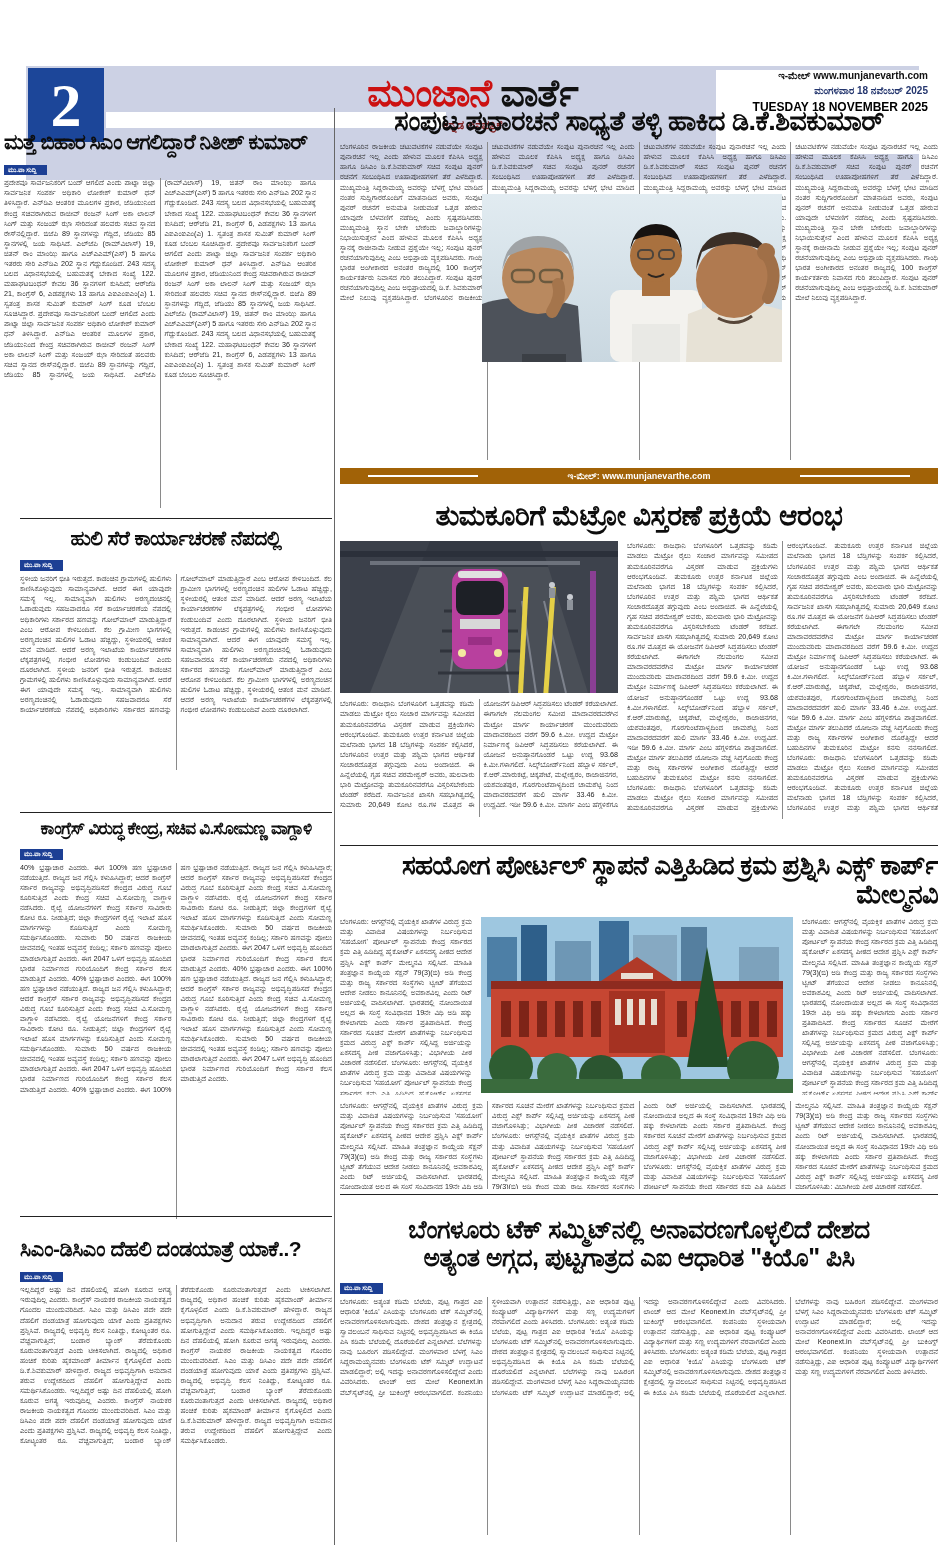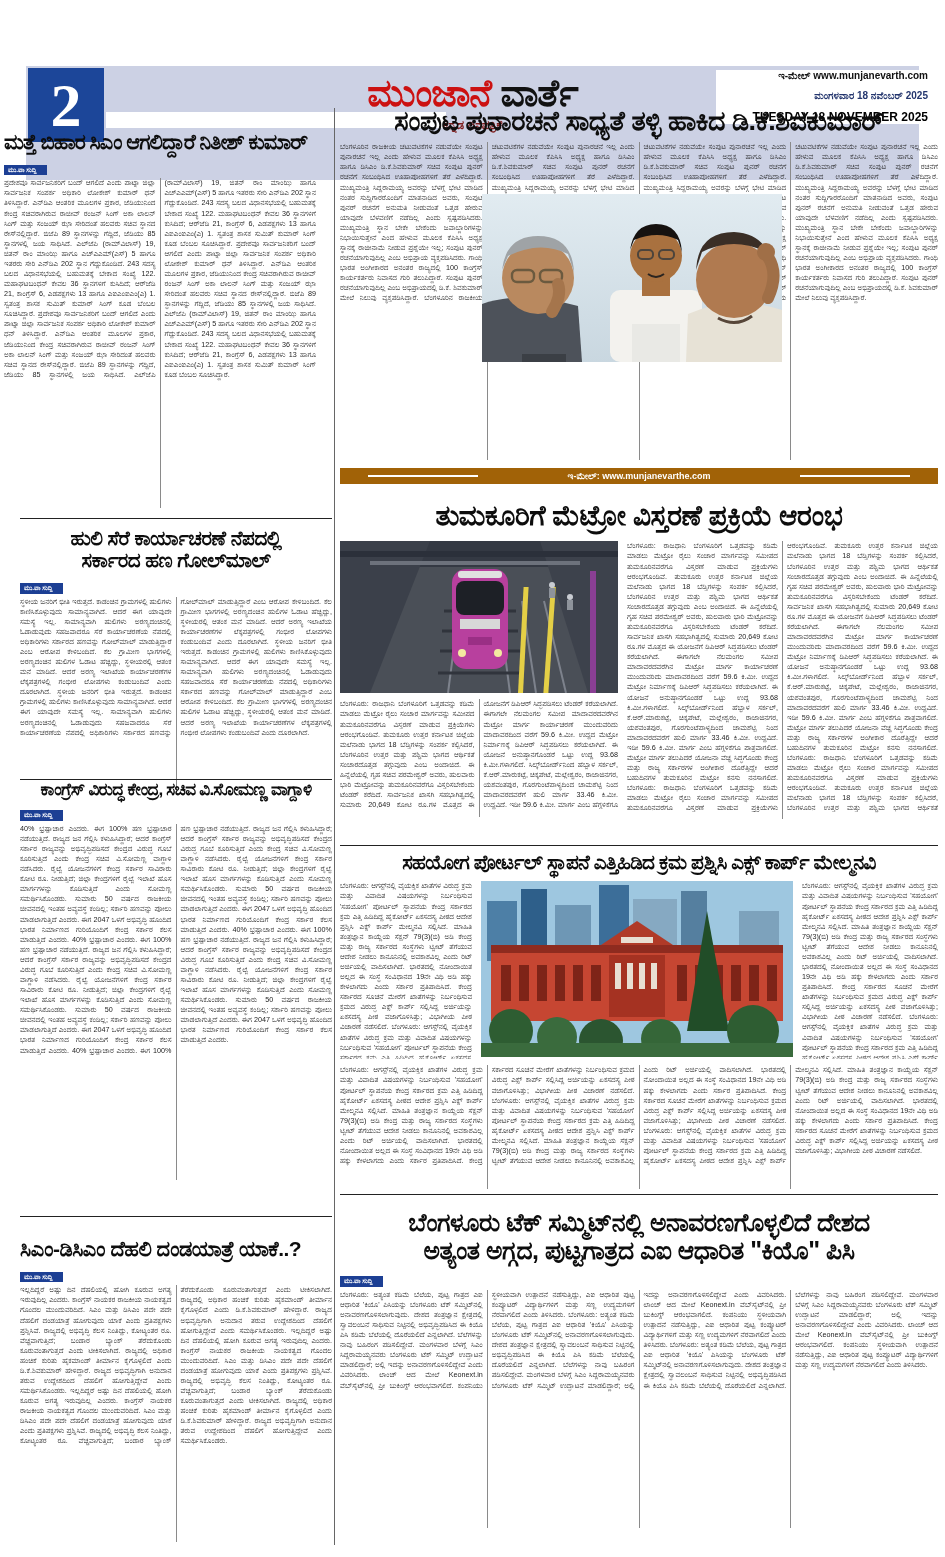--- a/index.html
+++ b/index.html
@@ -11,22 +11,22 @@
   
   .band{position:absolute;left:26px;top:66px;width:893px;height:114px;background:#ccd1e4;}
   .band-stripe{position:absolute;left:80px;top:46px;width:340px;height:16px;background:#ffffff;}
   .pageno{position:absolute;left:28px;top:68px;width:76px;height:74px;background:#1c4699;
     color:#fff;font-size:62px;font-weight:bold;display:flex;align-items:center;justify-content:center;
     font-family:"Liberation Serif", serif;}
   .masthead{position:absolute;left:0;top:72px;width:945px;text-align:center;}
   .masthead .m1{color:#cc1111;font-size:38px;font-weight:bold;letter-spacing:-1px;}
   .masthead .m2{color:#111;font-size:38px;font-weight:bold;letter-spacing:-1px;text-align:center;}
   .tagline{position:absolute;left:0;top:118px;width:945px;text-align:center;font-size:12px;color:#7f1d1d;font-weight:bold;}
-  .hinfo{position:absolute;left:716px;top:70px;width:218px;height:54px;background:#fff;
-    display:flex;flex-direction:column;justify-content:space-between;align-items:flex-end;padding-right:6px;box-sizing:border-box;}
+  .hinfo{position:absolute;left:716px;top:70px;width:218px;height:84px;background:#fff;
+    display:flex;flex-direction:column;justify-content:flex-start;align-items:flex-end;padding-right:6px;box-sizing:border-box;}
   .hinfo .w{font-size:10px;font-weight:bold;color:#111;}
   .hinfo .dk{font-size:10px;font-weight:bold;color:#24366e;margin-top:3px;}
   .hinfo .de{font-size:12px;font-weight:bold;color:#000;margin-top:3px;}
   
   .vdivider{position:absolute;left:334px;top:108px;width:1px;height:1437px;background:#666;}
   .article{position:absolute;box-sizing:border-box;overflow:hidden;}
   .rule-top{border-top:1.5px solid #222;}
   .headline{font-weight:bold;color:#0d0d0d;text-align:center;line-height:1.12;letter-spacing:-0.5px;}
   .hl-left{text-align:left;}
   .byline{display:inline-block;background:#1c3f94;color:#fff;font-size:6.5px;font-weight:bold;
@@ -174,37 +174,36 @@
         <div class="body-txt cols2" style="height:118px;margin-top:6px;">ಬೆಂಗಳೂರು: ರಾಜಧಾನಿ ಬೆಂಗಳೂರಿಗೆ ಒತ್ತಡವನ್ನು ಕಡಿಮೆ ಮಾಡಲು ಮೆಟ್ರೋ ರೈಲು ಸಂಚಾರ ಮಾರ್ಗವನ್ನು ಸಮೀಪದ ತುಮಕೂರಿನವರೆಗೂ ವಿಸ್ತರಣೆ ಮಾಡುವ ಪ್ರಕ್ರಿಯೆಗಳು ಆರಂಭಗೊಂಡಿವೆ. ತುಮಕೂರು ಉತ್ತರ ಕರ್ನಾಟಕ ಜಿಲ್ಲೆಯ ಮಲೆನಾಡು ಭಾಗದ 18 ಬೆಡ್ತಿಗಳನ್ನು ಸಂಪರ್ಕ ಕಲ್ಪಿಸಿದರೆ, ಬೆಂಗಳೂರಿನ ಉತ್ತರ ಮತ್ತು ಪಶ್ಚಿಮ ಭಾಗದ ಆರ್ಥಿಕತೆ ಸಂಚಾರದೊತ್ತಡ ತಗ್ಗುವುದು ಎಂಬ ಅಂದಾಜಿದೆ. ಈ ಹಿನ್ನೆಲೆಯಲ್ಲಿ ಗೃಹ ಸಚಿವ ಪರಮೇಶ್ವರ್ ಅವರು, ಹುಲವಾರು ಭಾರಿ ಮೆಟ್ರೋವನ್ನು ತುಮಕೂರಿನವರೆಗೂ ವಿಸ್ತರಿಸಬೇಕೆಂದು ಟೆಂಡರ್ ಕರೆದಿದೆ. ಸಾರ್ವಜನಿಕ ಖಾಸಗಿ ಸಹಭಾಗಿತ್ವದಲ್ಲಿ ಸುಮಾರು 20,649 ಕೋಟಿ ರೂ.ಗಳ ಮೊತ್ತದ ಈ ಯೋಜನೆಗೆ ಡಿಪಿಆರ್ ಸಿದ್ಧಪಡಿಸಲು ಟೆಂಡರ್ ಕರೆಯಲಾಗಿದೆ. ಈಗಾಗಲೇ ನೆಲಮಂಗಲ ಸಮೀಪ ಮಾದಾವರದವರೆಗಿನ ಮೆಟ್ರೋ ಮಾರ್ಗ ಕಾರ್ಯಾಚರಣೆ ಮುಂದುವರಿದು ಮಾದಾವರದಿಂದ ವರೆಗೆ 59.6 ಕಿ.ಮೀ. ಉದ್ದದ ಮೆಟ್ರೋ ನಿರ್ಮಾಣಕ್ಕೆ ಡಿಪಿಆರ್ ಸಿದ್ಧಪಡಿಸಲು ಕರೆಯಲಾಗಿದೆ. ಈ ಯೋಜನೆ ಅನುಷ್ಠಾನಗೊಂಡರೆ ಒಟ್ಟು ಉದ್ದ 93.68 ಕಿ.ಮೀ.ಗಳಾಗಲಿದೆ. ಸಿಲ್ಕ್‌ಬೋರ್ಡ್‌ನಿಂದ ಹೆಬ್ಬಾಳ ಸರ್ಕಲ್, ಕೆ.ಆರ್.ಮಾರುಕಟ್ಟೆ, ಚಿಕ್ಕಪೇಟೆ, ಮಲ್ಲೇಶ್ವರಂ, ರಾಜಾಜಿನಗರ, ಯಶವಂತಪುರ, ಗೊರಗುಂಟೆಪಾಳ್ಯದಿಂದ ಚಾಮಶೆಟ್ಟಿ ನಿಂದ ಮಾದಾವರದವರೆಗೆ ಹುಲಿ ಮಾರ್ಗ 33.46 ಕಿ.ಮೀ. ಉದ್ದವಿದೆ. ಇಡೀ 59.6 ಕಿ.ಮೀ. ಮಾರ್ಗ ಎಂಬ ಹೆಗ್ಗಳಿಕೆಗೂ ಪಾತ್ರವಾಗಲಿದೆ. ಮೆಟ್ರೋ ಮಾರ್ಗ ತಲುಪಿದರೆ ಯೋಜನಾ ವೆಚ್ಚ ಸಿದ್ಧಗೊಂಡು ಕೇಂದ್ರ ಮತ್ತು ರಾಜ್ಯ ಸರ್ಕಾರಗಳ ಅಂಗೀಕಾರ ದೊರೆತ್ತಿದ್ದೇ ಆದರೆ ಬಹುದಿನಗಳ ತುಮಕೂರಿನ ಮೆಟ್ರೋ ಕನಸು ನನಸಾಗಲಿದೆ.  ಬೆಂಗಳೂರು: ರಾಜಧಾನಿ ಬೆಂಗಳೂರಿಗೆ ಒತ್ತಡವನ್ನು ಕಡಿಮೆ ಮಾಡಲು ಮೆಟ್ರೋ ರೈಲು ಸಂಚಾರ ಮಾರ್ಗವನ್ನು ಸಮೀಪದ ತುಮಕೂರಿನವರೆಗೂ ವಿಸ್ತರಣೆ ಮಾಡುವ ಪ್ರಕ್ರಿಯೆಗಳು ಆರಂಭಗೊಂಡಿವೆ. ತುಮಕೂರು ಉತ್ತರ ಕರ್ನಾಟಕ ಜಿಲ್ಲೆಯ ಮಲೆನಾಡು ಭಾಗದ 18 ಬೆಡ್ತಿಗಳನ್ನು ಸಂಪರ್ಕ ಕಲ್ಪಿಸಿದರೆ, ಬೆಂಗಳೂರಿನ ಉತ್ತರ ಮತ್ತು ಪಶ್ಚಿಮ ಭಾಗದ ಆರ್ಥಿಕತೆ ಸಂಚಾರದೊತ್ತಡ ತಗ್ಗುವುದು ಎಂಬ ಅಂದಾಜಿದೆ. ಈ ಹಿನ್ನೆಲೆಯಲ್ಲಿ ಗೃಹ ಸಚಿವ ಪರಮೇಶ್ವರ್ ಅವರು, ಹುಲವಾರು ಭಾರಿ ಮೆಟ್ರೋವನ್ನು ತುಮಕೂರಿನವರೆಗೂ ವಿಸ್ತರಿಸಬೇಕೆಂದು ಟೆಂಡರ್ ಕರೆದಿದೆ. ಸಾರ್ವಜನಿಕ ಖಾಸಗಿ ಸಹಭಾಗಿತ್ವದಲ್ಲಿ ಸುಮಾರು 20,649 ಕೋಟಿ ರೂ.ಗಳ ಮೊತ್ತದ ಈ ಯೋಜನೆಗೆ ಡಿಪಿಆರ್ ಸಿದ್ಧಪಡಿಸಲು ಟೆಂಡರ್ ಕರೆಯಲಾಗಿದೆ. ಈಗಾಗಲೇ ನೆಲಮಂಗಲ ಸಮೀಪ ಮಾದಾವರದವರೆಗಿನ ಮೆಟ್ರೋ ಮಾರ್ಗ ಕಾರ್ಯಾಚರಣೆ ಮುಂದುವರಿದು ಮಾದಾವರದಿಂದ ವರೆಗೆ 59.6 ಕಿ.ಮೀ. ಉದ್ದದ ಮೆಟ್ರೋ ನಿರ್ಮಾಣಕ್ಕೆ ಡಿಪಿಆರ್ ಸಿದ್ಧಪಡಿಸಲು ಕರೆಯಲಾಗಿದೆ. ಈ ಯೋಜನೆ ಅನುಷ್ಠಾನಗೊಂಡರೆ ಒಟ್ಟು ಉದ್ದ 93.68 ಕಿ.ಮೀ.ಗಳಾಗಲಿದೆ. ಸಿಲ್ಕ್‌ಬೋರ್ಡ್‌ನಿಂದ ಹೆಬ್ಬಾಳ ಸರ್ಕಲ್, ಕೆ.ಆರ್.ಮಾರುಕಟ್ಟೆ, ಚಿಕ್ಕಪೇಟೆ, ಮಲ್ಲೇಶ್ವರಂ, ರಾಜಾಜಿನಗರ, ಯಶವಂತಪುರ, ಗೊರಗುಂಟೆಪಾಳ್ಯದಿಂದ ಚಾಮಶೆಟ್ಟಿ ನಿಂದ ಮಾದಾವರದವರೆಗೆ ಹುಲಿ ಮಾರ್ಗ 33.46 ಕಿ.ಮೀ. ಉದ್ದವಿದೆ. ಇಡೀ 59.6 ಕಿ.ಮೀ. ಮಾರ್ಗ ಎಂಬ ಹೆಗ್ಗಳಿಕೆಗೂ ಪಾತ್ರವಾಗಲಿದೆ. ಮೆಟ್ರೋ ಮಾರ್ಗ ತಲುಪಿದರೆ ಯೋಜನಾ ವೆಚ್ಚ ಸಿದ್ಧಗೊಂಡು ಕೇಂದ್ರ ಮತ್ತು ರಾಜ್ಯ ಸರ್ಕಾರಗಳ ಅಂಗೀಕಾರ ದೊರೆತ್ತಿದ್ದೇ ಆದರೆ ಬಹುದಿನಗಳ ತುಮಕೂರಿನ ಮೆಟ್ರೋ ಕನಸು ನನಸಾಗಲಿದೆ.</div>
       </div>
       <div style="width:312px;">
         <div class="body-txt cols2" style="height:278px;">ಬೆಂಗಳೂರು: ರಾಜಧಾನಿ ಬೆಂಗಳೂರಿಗೆ ಒತ್ತಡವನ್ನು ಕಡಿಮೆ ಮಾಡಲು ಮೆಟ್ರೋ ರೈಲು ಸಂಚಾರ ಮಾರ್ಗವನ್ನು ಸಮೀಪದ ತುಮಕೂರಿನವರೆಗೂ ವಿಸ್ತರಣೆ ಮಾಡುವ ಪ್ರಕ್ರಿಯೆಗಳು ಆರಂಭಗೊಂಡಿವೆ. ತುಮಕೂರು ಉತ್ತರ ಕರ್ನಾಟಕ ಜಿಲ್ಲೆಯ ಮಲೆನಾಡು ಭಾಗದ 18 ಬೆಡ್ತಿಗಳನ್ನು ಸಂಪರ್ಕ ಕಲ್ಪಿಸಿದರೆ, ಬೆಂಗಳೂರಿನ ಉತ್ತರ ಮತ್ತು ಪಶ್ಚಿಮ ಭಾಗದ ಆರ್ಥಿಕತೆ ಸಂಚಾರದೊತ್ತಡ ತಗ್ಗುವುದು ಎಂಬ ಅಂದಾಜಿದೆ. ಈ ಹಿನ್ನೆಲೆಯಲ್ಲಿ ಗೃಹ ಸಚಿವ ಪರಮೇಶ್ವರ್ ಅವರು, ಹುಲವಾರು ಭಾರಿ ಮೆಟ್ರೋವನ್ನು ತುಮಕೂರಿನವರೆಗೂ ವಿಸ್ತರಿಸಬೇಕೆಂದು ಟೆಂಡರ್ ಕರೆದಿದೆ. ಸಾರ್ವಜನಿಕ ಖಾಸಗಿ ಸಹಭಾಗಿತ್ವದಲ್ಲಿ ಸುಮಾರು 20,649 ಕೋಟಿ ರೂ.ಗಳ ಮೊತ್ತದ ಈ ಯೋಜನೆಗೆ ಡಿಪಿಆರ್ ಸಿದ್ಧಪಡಿಸಲು ಟೆಂಡರ್ ಕರೆಯಲಾಗಿದೆ. ಈಗಾಗಲೇ ನೆಲಮಂಗಲ ಸಮೀಪ ಮಾದಾವರದವರೆಗಿನ ಮೆಟ್ರೋ ಮಾರ್ಗ ಕಾರ್ಯಾಚರಣೆ ಮುಂದುವರಿದು ಮಾದಾವರದಿಂದ ವರೆಗೆ 59.6 ಕಿ.ಮೀ. ಉದ್ದದ ಮೆಟ್ರೋ ನಿರ್ಮಾಣಕ್ಕೆ ಡಿಪಿಆರ್ ಸಿದ್ಧಪಡಿಸಲು ಕರೆಯಲಾಗಿದೆ. ಈ ಯೋಜನೆ ಅನುಷ್ಠಾನಗೊಂಡರೆ ಒಟ್ಟು ಉದ್ದ 93.68 ಕಿ.ಮೀ.ಗಳಾಗಲಿದೆ. ಸಿಲ್ಕ್‌ಬೋರ್ಡ್‌ನಿಂದ ಹೆಬ್ಬಾಳ ಸರ್ಕಲ್, ಕೆ.ಆರ್.ಮಾರುಕಟ್ಟೆ, ಚಿಕ್ಕಪೇಟೆ, ಮಲ್ಲೇಶ್ವರಂ, ರಾಜಾಜಿನಗರ, ಯಶವಂತಪುರ, ಗೊರಗುಂಟೆಪಾಳ್ಯದಿಂದ ಚಾಮಶೆಟ್ಟಿ ನಿಂದ ಮಾದಾವರದವರೆಗೆ ಹುಲಿ ಮಾರ್ಗ 33.46 ಕಿ.ಮೀ. ಉದ್ದವಿದೆ. ಇಡೀ 59.6 ಕಿ.ಮೀ. ಮಾರ್ಗ ಎಂಬ ಹೆಗ್ಗಳಿಕೆಗೂ ಪಾತ್ರವಾಗಲಿದೆ. ಮೆಟ್ರೋ ಮಾರ್ಗ ತಲುಪಿದರೆ ಯೋಜನಾ ವೆಚ್ಚ ಸಿದ್ಧಗೊಂಡು ಕೇಂದ್ರ ಮತ್ತು ರಾಜ್ಯ ಸರ್ಕಾರಗಳ ಅಂಗೀಕಾರ ದೊರೆತ್ತಿದ್ದೇ ಆದರೆ ಬಹುದಿನಗಳ ತುಮಕೂರಿನ ಮೆಟ್ರೋ ಕನಸು ನನಸಾಗಲಿದೆ.  ಬೆಂಗಳೂರು: ರಾಜಧಾನಿ ಬೆಂಗಳೂರಿಗೆ ಒತ್ತಡವನ್ನು ಕಡಿಮೆ ಮಾಡಲು ಮೆಟ್ರೋ ರೈಲು ಸಂಚಾರ ಮಾರ್ಗವನ್ನು ಸಮೀಪದ ತುಮಕೂರಿನವರೆಗೂ ವಿಸ್ತರಣೆ ಮಾಡುವ ಪ್ರಕ್ರಿಯೆಗಳು ಆರಂಭಗೊಂಡಿವೆ. ತುಮಕೂರು ಉತ್ತರ ಕರ್ನಾಟಕ ಜಿಲ್ಲೆಯ ಮಲೆನಾಡು ಭಾಗದ 18 ಬೆಡ್ತಿಗಳನ್ನು ಸಂಪರ್ಕ ಕಲ್ಪಿಸಿದರೆ, ಬೆಂಗಳೂರಿನ ಉತ್ತರ ಮತ್ತು ಪಶ್ಚಿಮ ಭಾಗದ ಆರ್ಥಿಕತೆ ಸಂಚಾರದೊತ್ತಡ ತಗ್ಗುವುದು ಎಂಬ ಅಂದಾಜಿದೆ. ಈ ಹಿನ್ನೆಲೆಯಲ್ಲಿ ಗೃಹ ಸಚಿವ ಪರಮೇಶ್ವರ್ ಅವರು, ಹುಲವಾರು ಭಾರಿ ಮೆಟ್ರೋವನ್ನು ತುಮಕೂರಿನವರೆಗೂ ವಿಸ್ತರಿಸಬೇಕೆಂದು ಟೆಂಡರ್ ಕರೆದಿದೆ. ಸಾರ್ವಜನಿಕ ಖಾಸಗಿ ಸಹಭಾಗಿತ್ವದಲ್ಲಿ ಸುಮಾರು 20,649 ಕೋಟಿ ರೂ.ಗಳ ಮೊತ್ತದ ಈ ಯೋಜನೆಗೆ ಡಿಪಿಆರ್ ಸಿದ್ಧಪಡಿಸಲು ಟೆಂಡರ್ ಕರೆಯಲಾಗಿದೆ. ಈಗಾಗಲೇ ನೆಲಮಂಗಲ ಸಮೀಪ ಮಾದಾವರದವರೆಗಿನ ಮೆಟ್ರೋ ಮಾರ್ಗ ಕಾರ್ಯಾಚರಣೆ ಮುಂದುವರಿದು ಮಾದಾವರದಿಂದ ವರೆಗೆ 59.6 ಕಿ.ಮೀ. ಉದ್ದದ ಮೆಟ್ರೋ ನಿರ್ಮಾಣಕ್ಕೆ ಡಿಪಿಆರ್ ಸಿದ್ಧಪಡಿಸಲು ಕರೆಯಲಾಗಿದೆ. ಈ ಯೋಜನೆ ಅನುಷ್ಠಾನಗೊಂಡರೆ ಒಟ್ಟು ಉದ್ದ 93.68 ಕಿ.ಮೀ.ಗಳಾಗಲಿದೆ. ಸಿಲ್ಕ್‌ಬೋರ್ಡ್‌ನಿಂದ ಹೆಬ್ಬಾಳ ಸರ್ಕಲ್, ಕೆ.ಆರ್.ಮಾರುಕಟ್ಟೆ, ಚಿಕ್ಕಪೇಟೆ, ಮಲ್ಲೇಶ್ವರಂ, ರಾಜಾಜಿನಗರ, ಯಶವಂತಪುರ, ಗೊರಗುಂಟೆಪಾಳ್ಯದಿಂದ ಚಾಮಶೆಟ್ಟಿ ನಿಂದ ಮಾದಾವರದವರೆಗೆ ಹುಲಿ ಮಾರ್ಗ 33.46 ಕಿ.ಮೀ. ಉದ್ದವಿದೆ. ಇಡೀ 59.6 ಕಿ.ಮೀ. ಮಾರ್ಗ ಎಂಬ ಹೆಗ್ಗಳಿಕೆಗೂ ಪಾತ್ರವಾಗಲಿದೆ. ಮೆಟ್ರೋ ಮಾರ್ಗ ತಲುಪಿದರೆ ಯೋಜನಾ ವೆಚ್ಚ ಸಿದ್ಧಗೊಂಡು ಕೇಂದ್ರ ಮತ್ತು ರಾಜ್ಯ ಸರ್ಕಾರಗಳ ಅಂಗೀಕಾರ ದೊರೆತ್ತಿದ್ದೇ ಆದರೆ ಬಹುದಿನಗಳ ತುಮಕೂರಿನ ಮೆಟ್ರೋ ಕನಸು ನನಸಾಗಲಿದೆ.  ಬೆಂಗಳೂರು: ರಾಜಧಾನಿ ಬೆಂಗಳೂರಿಗೆ ಒತ್ತಡವನ್ನು ಕಡಿಮೆ ಮಾಡಲು ಮೆಟ್ರೋ ರೈಲು ಸಂಚಾರ ಮಾರ್ಗವನ್ನು ಸಮೀಪದ ತುಮಕೂರಿನವರೆಗೂ ವಿಸ್ತರಣೆ ಮಾಡುವ ಪ್ರಕ್ರಿಯೆಗಳು ಆರಂಭಗೊಂಡಿವೆ. ತುಮಕೂರು ಉತ್ತರ ಕರ್ನಾಟಕ ಜಿಲ್ಲೆಯ ಮಲೆನಾಡು ಭಾಗದ 18 ಬೆಡ್ತಿಗಳನ್ನು ಸಂಪರ್ಕ ಕಲ್ಪಿಸಿದರೆ, ಬೆಂಗಳೂರಿನ ಉತ್ತರ ಮತ್ತು ಪಶ್ಚಿಮ ಭಾಗದ ಆರ್ಥಿಕತೆ ಸಂಚಾರದೊತ್ತಡ ತಗ್ಗುವುದು ಎಂಬ ಅಂದಾಜಿದೆ. ಈ ಹಿನ್ನೆಲೆಯಲ್ಲಿ ಗೃಹ ಸಚಿವ ಪರಮೇಶ್ವರ್ ಅವರು, ಹುಲವಾರು ಭಾರಿ ಮೆಟ್ರೋವನ್ನು ತುಮಕೂರಿನವರೆಗೂ ವಿಸ್ತರಿಸಬೇಕೆಂದು ಟೆಂಡರ್ ಕರೆದಿದೆ. ಸಾರ್ವಜನಿಕ ಖಾಸಗಿ ಸಹಭಾಗಿತ್ವದಲ್ಲಿ ಸುಮಾರು 20,649 ಕೋಟಿ ರೂ.ಗಳ ಮೊತ್ತದ ಈ ಯೋಜನೆಗೆ ಡಿಪಿಆರ್ ಸಿದ್ಧಪಡಿಸಲು ಟೆಂಡರ್ ಕರೆಯಲಾಗಿದೆ. ಈಗಾಗಲೇ ನೆಲಮಂಗಲ ಸಮೀಪ ಮಾದಾವರದವರೆಗಿನ ಮೆಟ್ರೋ ಮಾರ್ಗ ಕಾರ್ಯಾಚರಣೆ ಮುಂದುವರಿದು ಮಾದಾವರದಿಂದ ವರೆಗೆ 59.6 ಕಿ.ಮೀ. ಉದ್ದದ ಮೆಟ್ರೋ ನಿರ್ಮಾಣಕ್ಕೆ ಡಿಪಿಆರ್ ಸಿದ್ಧಪಡಿಸಲು ಕರೆಯಲಾಗಿದೆ. ಈ ಯೋಜನೆ ಅನುಷ್ಠಾನಗೊಂಡರೆ ಒಟ್ಟು ಉದ್ದ 93.68 ಕಿ.ಮೀ.ಗಳಾಗಲಿದೆ. ಸಿಲ್ಕ್‌ಬೋರ್ಡ್‌ನಿಂದ ಹೆಬ್ಬಾಳ ಸರ್ಕಲ್, ಕೆ.ಆರ್.ಮಾರುಕಟ್ಟೆ, ಚಿಕ್ಕಪೇಟೆ, ಮಲ್ಲೇಶ್ವರಂ, ರಾಜಾಜಿನಗರ, ಯಶವಂತಪುರ, ಗೊರಗುಂಟೆಪಾಳ್ಯದಿಂದ ಚಾಮಶೆಟ್ಟಿ ನಿಂದ ಮಾದಾವರದವರೆಗೆ ಹುಲಿ ಮಾರ್ಗ 33.46 ಕಿ.ಮೀ. ಉದ್ದವಿದೆ. ಇಡೀ 59.6 ಕಿ.ಮೀ. ಮಾರ್ಗ ಎಂಬ ಹೆಗ್ಗಳಿಕೆಗೂ ಪಾತ್ರವಾಗಲಿದೆ. ಮೆಟ್ರೋ ಮಾರ್ಗ ತಲುಪಿದರೆ ಯೋಜನಾ ವೆಚ್ಚ ಸಿದ್ಧಗೊಂಡು ಕೇಂದ್ರ ಮತ್ತು ರಾಜ್ಯ ಸರ್ಕಾರಗಳ ಅಂಗೀಕಾರ ದೊರೆತ್ತಿದ್ದೇ ಆದರೆ ಬಹುದಿನಗಳ ತುಮಕೂರಿನ ಮೆಟ್ರೋ ಕನಸು ನನಸಾಗಲಿದೆ.</div>
       </div>
     </div>
   </div>
 
   <div class="article rule-top" style="left:20px;top:518px;width:312px;height:274px;padding-top:8px;">
     <div class="headline" style="font-size:20px;">ಹುಲಿ ಸೆರೆ ಕಾರ್ಯಾಚರಣೆ ನೆಪದಲ್ಲಿ</div>
-    <div class="headline" style="font-size:20px;">ಸರ್ಕಾರದ ಹಣ ಗೋಲ್‌ಮಾಲ್</div>
     <div style="margin-top:4px;">
       <span class="byline">ಮು.ವಾ ಸುದ್ದಿ</span>
     </div>
     <div class="body-txt cols2" style="height:196px;">ಸ್ಥಳೀಯ ಜನರಿಗೆ ಭೀತಿ ಇರುತ್ತದೆ. ಕಾಡಂಚಿನ ಗ್ರಾಮಗಳಲ್ಲಿ ಹುಲಿಗಳು ಕಾಣಿಸಿಕೊಳ್ಳುವುದು ಸಾಮಾನ್ಯವಾಗಿದೆ. ಆದರೆ ಈಗ ಯಾವುದೇ ಸಮಸ್ಯೆ ಇಲ್ಲ. ಸಾಮಾನ್ಯವಾಗಿ ಹುಲಿಗಳು ಅರಣ್ಯದಂಚಿನಲ್ಲಿ ಓಡಾಡುವುದು ಸಹಜವಾದರೂ ಸೆರೆ ಕಾರ್ಯಾಚರಣೆಯ ನೆಪದಲ್ಲಿ ಅಧಿಕಾರಿಗಳು ಸರ್ಕಾರದ ಹಣವನ್ನು ಗೋಲ್‌ಮಾಲ್ ಮಾಡುತ್ತಿದ್ದಾರೆ ಎಂಬ ಆರೋಪ ಕೇಳಿಬಂದಿದೆ. ಕೆಲ ಗ್ರಾಮೀಣ ಭಾಗಗಳಲ್ಲಿ ಅರಣ್ಯದಂಚಿನ ಹುಲಿಗಳ ಓಡಾಟ ಹೆಚ್ಚಿದ್ದು, ಸ್ಥಳೀಯರಲ್ಲಿ ಆತಂಕ ಮನೆ ಮಾಡಿದೆ. ಆದರೆ ಅರಣ್ಯ ಇಲಾಖೆಯ ಕಾರ್ಯಾಚರಣೆಗಳ ಲೆಕ್ಕಪತ್ರಗಳಲ್ಲಿ ಗಂಭೀರ ಲೋಪಗಳು ಕಂಡುಬಂದಿವೆ ಎಂದು ದೂರಲಾಗಿದೆ.  ಸ್ಥಳೀಯ ಜನರಿಗೆ ಭೀತಿ ಇರುತ್ತದೆ. ಕಾಡಂಚಿನ ಗ್ರಾಮಗಳಲ್ಲಿ ಹುಲಿಗಳು ಕಾಣಿಸಿಕೊಳ್ಳುವುದು ಸಾಮಾನ್ಯವಾಗಿದೆ. ಆದರೆ ಈಗ ಯಾವುದೇ ಸಮಸ್ಯೆ ಇಲ್ಲ. ಸಾಮಾನ್ಯವಾಗಿ ಹುಲಿಗಳು ಅರಣ್ಯದಂಚಿನಲ್ಲಿ ಓಡಾಡುವುದು ಸಹಜವಾದರೂ ಸೆರೆ ಕಾರ್ಯಾಚರಣೆಯ ನೆಪದಲ್ಲಿ ಅಧಿಕಾರಿಗಳು ಸರ್ಕಾರದ ಹಣವನ್ನು ಗೋಲ್‌ಮಾಲ್ ಮಾಡುತ್ತಿದ್ದಾರೆ ಎಂಬ ಆರೋಪ ಕೇಳಿಬಂದಿದೆ. ಕೆಲ ಗ್ರಾಮೀಣ ಭಾಗಗಳಲ್ಲಿ ಅರಣ್ಯದಂಚಿನ ಹುಲಿಗಳ ಓಡಾಟ ಹೆಚ್ಚಿದ್ದು, ಸ್ಥಳೀಯರಲ್ಲಿ ಆತಂಕ ಮನೆ ಮಾಡಿದೆ. ಆದರೆ ಅರಣ್ಯ ಇಲಾಖೆಯ ಕಾರ್ಯಾಚರಣೆಗಳ ಲೆಕ್ಕಪತ್ರಗಳಲ್ಲಿ ಗಂಭೀರ ಲೋಪಗಳು ಕಂಡುಬಂದಿವೆ ಎಂದು ದೂರಲಾಗಿದೆ.  ಸ್ಥಳೀಯ ಜನರಿಗೆ ಭೀತಿ ಇರುತ್ತದೆ. ಕಾಡಂಚಿನ ಗ್ರಾಮಗಳಲ್ಲಿ ಹುಲಿಗಳು ಕಾಣಿಸಿಕೊಳ್ಳುವುದು ಸಾಮಾನ್ಯವಾಗಿದೆ. ಆದರೆ ಈಗ ಯಾವುದೇ ಸಮಸ್ಯೆ ಇಲ್ಲ. ಸಾಮಾನ್ಯವಾಗಿ ಹುಲಿಗಳು ಅರಣ್ಯದಂಚಿನಲ್ಲಿ ಓಡಾಡುವುದು ಸಹಜವಾದರೂ ಸೆರೆ ಕಾರ್ಯಾಚರಣೆಯ ನೆಪದಲ್ಲಿ ಅಧಿಕಾರಿಗಳು ಸರ್ಕಾರದ ಹಣವನ್ನು ಗೋಲ್‌ಮಾಲ್ ಮಾಡುತ್ತಿದ್ದಾರೆ ಎಂಬ ಆರೋಪ ಕೇಳಿಬಂದಿದೆ. ಕೆಲ ಗ್ರಾಮೀಣ ಭಾಗಗಳಲ್ಲಿ ಅರಣ್ಯದಂಚಿನ ಹುಲಿಗಳ ಓಡಾಟ ಹೆಚ್ಚಿದ್ದು, ಸ್ಥಳೀಯರಲ್ಲಿ ಆತಂಕ ಮನೆ ಮಾಡಿದೆ. ಆದರೆ ಅರಣ್ಯ ಇಲಾಖೆಯ ಕಾರ್ಯಾಚರಣೆಗಳ ಲೆಕ್ಕಪತ್ರಗಳಲ್ಲಿ ಗಂಭೀರ ಲೋಪಗಳು ಕಂಡುಬಂದಿವೆ ಎಂದು ದೂರಲಾಗಿದೆ.</div>
   </div>
 
-  <div class="article rule-top" style="left:20px;top:779px;width:312px;height:414px;">
+  <div class="article rule-top" style="left:20px;top:812px;width:312px;height:414px;padding-top:6px;">
     <div class="headline" style="font-size:17px;letter-spacing:-0.8px;">ಕಾಂಗ್ರೆಸ್ ವಿರುದ್ಧ ಕೇಂದ್ರ, ಸಚಿವ ವಿ.ಸೋಮಣ್ಣ ವಾಗ್ದಾಳಿ</div>
     <div style="margin-top:4px;">
       <span class="byline">ಮು.ವಾ ಸುದ್ದಿ</span>
     </div>
     <div class="body-txt cols2" style="height:356px;">40% ಭ್ರಷ್ಟಾಚಾರ ಎಂದರು. ಈಗ 100% ಹಣ ಭ್ರಷ್ಟಾಚಾರ ನಡೆಯುತ್ತಿದೆ. ರಾಜ್ಯದ ಜನ ಗೆಲ್ಲಿಸಿ ಕಳುಹಿಸಿದ್ದಾರೆ; ಆದರೆ ಕಾಂಗ್ರೆಸ್ ಸರ್ಕಾರ ರಾಜ್ಯವನ್ನು ಅಭಿವೃದ್ಧಿಪಡಿಸದೆ ಕೇಂದ್ರದ ವಿರುದ್ಧ ಗೂಬೆ ಕೂರಿಸುತ್ತಿದೆ ಎಂದು ಕೇಂದ್ರ ಸಚಿವ ವಿ.ಸೋಮಣ್ಣ ವಾಗ್ದಾಳಿ ನಡೆಸಿದರು. ರೈಲ್ವೆ ಯೋಜನೆಗಳಿಗೆ ಕೇಂದ್ರ ಸರ್ಕಾರ ಸಾವಿರಾರು ಕೋಟಿ ರೂ. ನೀಡುತ್ತಿದೆ; ಜಿಲ್ಲಾ ಕೇಂದ್ರಗಳಿಗೆ ರೈಲ್ವೆ ಇಲಾಖೆ ಹೊಸ ಮಾರ್ಗಗಳನ್ನು ಕೊಡಿಸುತ್ತಿದೆ ಎಂದು ಸೋಮಣ್ಣ ಸಮರ್ಥಿಸಿಕೊಂಡರು. ಸುಮಾರು 50 ವರ್ಷದ ರಾಜಕೀಯ ಜೀವನದಲ್ಲಿ ಇಂತಹ ಅವ್ಯವಸ್ಥೆ ಕಂಡಿಲ್ಲ; ಸರ್ಕಾರಿ ಹಣವನ್ನು ಪೋಲು ಮಾಡಲಾಗುತ್ತಿದೆ ಎಂದರು. ಈಗ 2047 ಒಳಗೆ ಅಭಿವೃದ್ಧಿ ಹೊಂದಿದ ಭಾರತ ನಿರ್ಮಾಣದ ಗುರಿಯೊಂದಿಗೆ ಕೇಂದ್ರ ಸರ್ಕಾರ ಕೆಲಸ ಮಾಡುತ್ತಿದೆ ಎಂದರು.  40% ಭ್ರಷ್ಟಾಚಾರ ಎಂದರು. ಈಗ 100% ಹಣ ಭ್ರಷ್ಟಾಚಾರ ನಡೆಯುತ್ತಿದೆ. ರಾಜ್ಯದ ಜನ ಗೆಲ್ಲಿಸಿ ಕಳುಹಿಸಿದ್ದಾರೆ; ಆದರೆ ಕಾಂಗ್ರೆಸ್ ಸರ್ಕಾರ ರಾಜ್ಯವನ್ನು ಅಭಿವೃದ್ಧಿಪಡಿಸದೆ ಕೇಂದ್ರದ ವಿರುದ್ಧ ಗೂಬೆ ಕೂರಿಸುತ್ತಿದೆ ಎಂದು ಕೇಂದ್ರ ಸಚಿವ ವಿ.ಸೋಮಣ್ಣ ವಾಗ್ದಾಳಿ ನಡೆಸಿದರು. ರೈಲ್ವೆ ಯೋಜನೆಗಳಿಗೆ ಕೇಂದ್ರ ಸರ್ಕಾರ ಸಾವಿರಾರು ಕೋಟಿ ರೂ. ನೀಡುತ್ತಿದೆ; ಜಿಲ್ಲಾ ಕೇಂದ್ರಗಳಿಗೆ ರೈಲ್ವೆ ಇಲಾಖೆ ಹೊಸ ಮಾರ್ಗಗಳನ್ನು ಕೊಡಿಸುತ್ತಿದೆ ಎಂದು ಸೋಮಣ್ಣ ಸಮರ್ಥಿಸಿಕೊಂಡರು. ಸುಮಾರು 50 ವರ್ಷದ ರಾಜಕೀಯ ಜೀವನದಲ್ಲಿ ಇಂತಹ ಅವ್ಯವಸ್ಥೆ ಕಂಡಿಲ್ಲ; ಸರ್ಕಾರಿ ಹಣವನ್ನು ಪೋಲು ಮಾಡಲಾಗುತ್ತಿದೆ ಎಂದರು. ಈಗ 2047 ಒಳಗೆ ಅಭಿವೃದ್ಧಿ ಹೊಂದಿದ ಭಾರತ ನಿರ್ಮಾಣದ ಗುರಿಯೊಂದಿಗೆ ಕೇಂದ್ರ ಸರ್ಕಾರ ಕೆಲಸ ಮಾಡುತ್ತಿದೆ ಎಂದರು.  40% ಭ್ರಷ್ಟಾಚಾರ ಎಂದರು. ಈಗ 100% ಹಣ ಭ್ರಷ್ಟಾಚಾರ ನಡೆಯುತ್ತಿದೆ. ರಾಜ್ಯದ ಜನ ಗೆಲ್ಲಿಸಿ ಕಳುಹಿಸಿದ್ದಾರೆ; ಆದರೆ ಕಾಂಗ್ರೆಸ್ ಸರ್ಕಾರ ರಾಜ್ಯವನ್ನು ಅಭಿವೃದ್ಧಿಪಡಿಸದೆ ಕೇಂದ್ರದ ವಿರುದ್ಧ ಗೂಬೆ ಕೂರಿಸುತ್ತಿದೆ ಎಂದು ಕೇಂದ್ರ ಸಚಿವ ವಿ.ಸೋಮಣ್ಣ ವಾಗ್ದಾಳಿ ನಡೆಸಿದರು. ರೈಲ್ವೆ ಯೋಜನೆಗಳಿಗೆ ಕೇಂದ್ರ ಸರ್ಕಾರ ಸಾವಿರಾರು ಕೋಟಿ ರೂ. ನೀಡುತ್ತಿದೆ; ಜಿಲ್ಲಾ ಕೇಂದ್ರಗಳಿಗೆ ರೈಲ್ವೆ ಇಲಾಖೆ ಹೊಸ ಮಾರ್ಗಗಳನ್ನು ಕೊಡಿಸುತ್ತಿದೆ ಎಂದು ಸೋಮಣ್ಣ ಸಮರ್ಥಿಸಿಕೊಂಡರು. ಸುಮಾರು 50 ವರ್ಷದ ರಾಜಕೀಯ ಜೀವನದಲ್ಲಿ ಇಂತಹ ಅವ್ಯವಸ್ಥೆ ಕಂಡಿಲ್ಲ; ಸರ್ಕಾರಿ ಹಣವನ್ನು ಪೋಲು ಮಾಡಲಾಗುತ್ತಿದೆ ಎಂದರು. ಈಗ 2047 ಒಳಗೆ ಅಭಿವೃದ್ಧಿ ಹೊಂದಿದ ಭಾರತ ನಿರ್ಮಾಣದ ಗುರಿಯೊಂದಿಗೆ ಕೇಂದ್ರ ಸರ್ಕಾರ ಕೆಲಸ ಮಾಡುತ್ತಿದೆ ಎಂದರು.  40% ಭ್ರಷ್ಟಾಚಾರ ಎಂದರು. ಈಗ 100% ಹಣ ಭ್ರಷ್ಟಾಚಾರ ನಡೆಯುತ್ತಿದೆ. ರಾಜ್ಯದ ಜನ ಗೆಲ್ಲಿಸಿ ಕಳುಹಿಸಿದ್ದಾರೆ; ಆದರೆ ಕಾಂಗ್ರೆಸ್ ಸರ್ಕಾರ ರಾಜ್ಯವನ್ನು ಅಭಿವೃದ್ಧಿಪಡಿಸದೆ ಕೇಂದ್ರದ ವಿರುದ್ಧ ಗೂಬೆ ಕೂರಿಸುತ್ತಿದೆ ಎಂದು ಕೇಂದ್ರ ಸಚಿವ ವಿ.ಸೋಮಣ್ಣ ವಾಗ್ದಾಳಿ ನಡೆಸಿದರು. ರೈಲ್ವೆ ಯೋಜನೆಗಳಿಗೆ ಕೇಂದ್ರ ಸರ್ಕಾರ ಸಾವಿರಾರು ಕೋಟಿ ರೂ. ನೀಡುತ್ತಿದೆ; ಜಿಲ್ಲಾ ಕೇಂದ್ರಗಳಿಗೆ ರೈಲ್ವೆ ಇಲಾಖೆ ಹೊಸ ಮಾರ್ಗಗಳನ್ನು ಕೊಡಿಸುತ್ತಿದೆ ಎಂದು ಸೋಮಣ್ಣ ಸಮರ್ಥಿಸಿಕೊಂಡರು. ಸುಮಾರು 50 ವರ್ಷದ ರಾಜಕೀಯ ಜೀವನದಲ್ಲಿ ಇಂತಹ ಅವ್ಯವಸ್ಥೆ ಕಂಡಿಲ್ಲ; ಸರ್ಕಾರಿ ಹಣವನ್ನು ಪೋಲು ಮಾಡಲಾಗುತ್ತಿದೆ ಎಂದರು. ಈಗ 2047 ಒಳಗೆ ಅಭಿವೃದ್ಧಿ ಹೊಂದಿದ ಭಾರತ ನಿರ್ಮಾಣದ ಗುರಿಯೊಂದಿಗೆ ಕೇಂದ್ರ ಸರ್ಕಾರ ಕೆಲಸ ಮಾಡುತ್ತಿದೆ ಎಂದರು.</div>
   </div>
 
   <div class="article rule-top" style="left:340px;top:845px;width:598px;height:344px;padding-top:5px;">
-    <div class="headline" style="font-size:20px;letter-spacing:-0.8px;">ಸಹಯೋಗ ಪೋರ್ಟಲ್ ಸ್ಥಾಪನೆ ಎತ್ತಿಹಿಡಿದ ಕ್ರಮ ಪ್ರಶ್ನಿಸಿ ಎಕ್ಸ್ ಕಾರ್ಪ್ ಮೇಲ್ಮನವಿ</div>
+    <div class="headline" style="font-size:26px;letter-spacing:-0.8px;text-align:right;">ಸಹಯೋಗ ಪೋರ್ಟಲ್ ಸ್ಥಾಪನೆ ಎತ್ತಿಹಿಡಿದ ಕ್ರಮ ಪ್ರಶ್ನಿಸಿ ಎಕ್ಸ್ ಕಾರ್ಪ್ ಮೇಲ್ಮನವಿ</div>
     <div class="flexrow" style="margin-top:8px;gap:9px;">
       <div class="body-txt" style="width:132px;height:178px;">ಬೆಂಗಳೂರು: ಆಗಸ್ಟ್‌ನಲ್ಲಿ ವೈಯಕ್ತಿಕ ಖಾತೆಗಳ ವಿರುದ್ಧ ಕ್ರಮ ಮತ್ತು ವಿವಾದಿತ ವಿಷಯಗಳನ್ನು ನಿರ್ಬಂಧಿಸುವ 'ಸಹಯೋಗ' ಪೋರ್ಟಲ್ ಸ್ಥಾಪನೆಯ ಕೇಂದ್ರ ಸರ್ಕಾರದ ಕ್ರಮ ಎತ್ತಿ ಹಿಡಿದಿದ್ದ ಹೈಕೋರ್ಟ್ ಏಕಸದಸ್ಯ ಪೀಠದ ಆದೇಶ ಪ್ರಶ್ನಿಸಿ ಎಕ್ಸ್ ಕಾರ್ಪ್ ಮೇಲ್ಮನವಿ ಸಲ್ಲಿಸಿದೆ. ಮಾಹಿತಿ ತಂತ್ರಜ್ಞಾನ ಕಾಯ್ದೆಯ ಸೆಕ್ಷನ್ 79(3)(ಬಿ) ಅಡಿ ಕೇಂದ್ರ ಮತ್ತು ರಾಜ್ಯ ಸರ್ಕಾರದ ಸಂಸ್ಥೆಗಳು ಟ್ವೀಟ್ ತೆಗೆಯುವ ಆದೇಶ ನೀಡಲು ಕಾನೂನಿನಲ್ಲಿ ಅವಕಾಶವಿಲ್ಲ ಎಂದು ರಿಟ್ ಅರ್ಜಿಯಲ್ಲಿ ವಾದಿಸಲಾಗಿದೆ. ಭಾರತದಲ್ಲಿ ನೋಂದಾಯಿತ ಅಲ್ಲದ ಈ ಸಂಸ್ಥೆ ಸಂವಿಧಾನದ 19ನೇ ವಿಧಿ ಅಡಿ ಹಕ್ಕು ಕೇಳಲಾಗದು ಎಂದು ಸರ್ಕಾರ ಪ್ರತಿಪಾದಿಸಿದೆ. ಕೇಂದ್ರ ಸರ್ಕಾರದ ಸೂಚನೆ ಮೇರೆಗೆ ಖಾತೆಗಳನ್ನು ನಿರ್ಬಂಧಿಸುವ ಕ್ರಮದ ವಿರುದ್ಧ ಎಕ್ಸ್ ಕಾರ್ಪ್ ಸಲ್ಲಿಸಿದ್ದ ಅರ್ಜಿಯನ್ನು ಏಕಸದಸ್ಯ ಪೀಠ ವಜಾಗೊಳಿಸಿತ್ತು; ವಿಭಾಗೀಯ ಪೀಠ ವಿಚಾರಣೆ ನಡೆಸಲಿದೆ.  ಬೆಂಗಳೂರು: ಆಗಸ್ಟ್‌ನಲ್ಲಿ ವೈಯಕ್ತಿಕ ಖಾತೆಗಳ ವಿರುದ್ಧ ಕ್ರಮ ಮತ್ತು ವಿವಾದಿತ ವಿಷಯಗಳನ್ನು ನಿರ್ಬಂಧಿಸುವ 'ಸಹಯೋಗ' ಪೋರ್ಟಲ್ ಸ್ಥಾಪನೆಯ ಕೇಂದ್ರ ಸರ್ಕಾರದ ಕ್ರಮ ಎತ್ತಿ ಹಿಡಿದಿದ್ದ ಹೈಕೋರ್ಟ್ ಏಕಸದಸ್ಯ ಪೀಠದ ಆದೇಶ ಪ್ರಶ್ನಿಸಿ ಎಕ್ಸ್ ಕಾರ್ಪ್ ಮೇಲ್ಮನವಿ ಸಲ್ಲಿಸಿದೆ. ಮಾಹಿತಿ ತಂತ್ರಜ್ಞಾನ ಕಾಯ್ದೆಯ ಸೆಕ್ಷನ್ 79(3)(ಬಿ) ಅಡಿ ಕೇಂದ್ರ ಮತ್ತು ರಾಜ್ಯ ಸರ್ಕಾರದ ಸಂಸ್ಥೆಗಳು ಟ್ವೀಟ್ ತೆಗೆಯುವ ಆದೇಶ ನೀಡಲು ಕಾನೂನಿನಲ್ಲಿ ಅವಕಾಶವಿಲ್ಲ ಎಂದು ರಿಟ್ ಅರ್ಜಿಯಲ್ಲಿ ವಾದಿಸಲಾಗಿದೆ. ಭಾರತದಲ್ಲಿ ನೋಂದಾಯಿತ ಅಲ್ಲದ ಈ ಸಂಸ್ಥೆ ಸಂವಿಧಾನದ 19ನೇ ವಿಧಿ ಅಡಿ ಹಕ್ಕು ಕೇಳಲಾಗದು ಎಂದು ಸರ್ಕಾರ ಪ್ರತಿಪಾದಿಸಿದೆ. ಕೇಂದ್ರ ಸರ್ಕಾರದ ಸೂಚನೆ ಮೇರೆಗೆ ಖಾತೆಗಳನ್ನು ನಿರ್ಬಂಧಿಸುವ ಕ್ರಮದ ವಿರುದ್ಧ ಎಕ್ಸ್ ಕಾರ್ಪ್ ಸಲ್ಲಿಸಿದ್ದ ಅರ್ಜಿಯನ್ನು ಏಕಸದಸ್ಯ ಪೀಠ ವಜಾಗೊಳಿಸಿತ್ತು; ವಿಭಾಗೀಯ ಪೀಠ ವಿಚಾರಣೆ ನಡೆಸಲಿದೆ.</div>
 
       <svg class="photo" width="312" height="176" viewBox="0 0 312 176">
         <rect width="312" height="176" fill="#9ec7e0"></rect>
 
         <rect x="6" y="20" width="30" height="60" fill="#4d7fa6"></rect>
         <rect x="40" y="8" width="26" height="70" fill="#2e5f8a"></rect>
         <rect x="74" y="24" width="36" height="54" fill="#6e97b5"></rect>
         <rect x="118" y="4" width="30" height="74" fill="#3c6e99"></rect>
@@ -256,21 +255,21 @@
   </div>
 
   <div class="article rule-top" style="left:20px;top:1216px;width:312px;height:326px;padding-top:20px;">
     <div class="headline hl-left" style="font-size:21px;">ಸಿಎಂ-ಡಿಸಿಎಂ ದೆಹಲಿ ದಂಡಯಾತ್ರೆ ಯಾಕೆ..?</div>
     <div style="margin-top:4px;">
       <span class="byline">ಮು.ವಾ ಸುದ್ದಿ</span>
     </div>
     <div class="body-txt cols2" style="height:262px;">ಇಲ್ಲದಿದ್ದರೆ ಅಷ್ಟು ದಿನ ದೆಹಲಿಯಲ್ಲಿ ಹೋಗಿ ಕೂರುವ ಅಗತ್ಯ ಇರುವುದಿಲ್ಲ ಎಂದರು. ಕಾಂಗ್ರೆಸ್ ನಾಯಕರ ರಾಜಕೀಯ ನಾಯಕತ್ವದ ಗೊಂದಲ ಮುಂದುವರಿದಿದೆ. ಸಿಎಂ ಮತ್ತು ಡಿಸಿಎಂ ಪದೇ ಪದೇ ದೆಹಲಿಗೆ ದಂಡಯಾತ್ರೆ ಹೋಗುವುದು ಯಾಕೆ ಎಂದು ಪ್ರತಿಪಕ್ಷಗಳು ಪ್ರಶ್ನಿಸಿವೆ. ರಾಜ್ಯದಲ್ಲಿ ಅಭಿವೃದ್ಧಿ ಕೆಲಸ ನಿಂತಿದ್ದು, ಕೋಟ್ಯಂತರ ರೂ. ವೆಚ್ಚವಾಗುತ್ತಿದೆ; ಬಂಡಾರ ಬ್ಯಾಂಕ್ ತೆರೆದುಕೊಂಡು ಕೂರುವಂತಾಗುತ್ತದೆ ಎಂದು ಟೀಕಿಸಲಾಗಿದೆ. ರಾಜ್ಯದಲ್ಲಿ ಅಧಿಕಾರ ಹಂಚಿಕೆ ಕುರಿತು ಹೈಕಮಾಂಡ್ ತೀರ್ಮಾನ ಕೈಗೊಳ್ಳಲಿದೆ ಎಂದು ಡಿ.ಕೆ.ಶಿವಕುಮಾರ್ ಹೇಳಿದ್ದಾರೆ. ರಾಜ್ಯದ ಅಭಿವೃದ್ಧಿಗಾಗಿ ಅನುದಾನ ತರುವ ಉದ್ದೇಶದಿಂದ ದೆಹಲಿಗೆ ಹೋಗುತ್ತಿದ್ದೇವೆ ಎಂದು ಸಮರ್ಥಿಸಿಕೊಂಡರು.  ಇಲ್ಲದಿದ್ದರೆ ಅಷ್ಟು ದಿನ ದೆಹಲಿಯಲ್ಲಿ ಹೋಗಿ ಕೂರುವ ಅಗತ್ಯ ಇರುವುದಿಲ್ಲ ಎಂದರು. ಕಾಂಗ್ರೆಸ್ ನಾಯಕರ ರಾಜಕೀಯ ನಾಯಕತ್ವದ ಗೊಂದಲ ಮುಂದುವರಿದಿದೆ. ಸಿಎಂ ಮತ್ತು ಡಿಸಿಎಂ ಪದೇ ಪದೇ ದೆಹಲಿಗೆ ದಂಡಯಾತ್ರೆ ಹೋಗುವುದು ಯಾಕೆ ಎಂದು ಪ್ರತಿಪಕ್ಷಗಳು ಪ್ರಶ್ನಿಸಿವೆ. ರಾಜ್ಯದಲ್ಲಿ ಅಭಿವೃದ್ಧಿ ಕೆಲಸ ನಿಂತಿದ್ದು, ಕೋಟ್ಯಂತರ ರೂ. ವೆಚ್ಚವಾಗುತ್ತಿದೆ; ಬಂಡಾರ ಬ್ಯಾಂಕ್ ತೆರೆದುಕೊಂಡು ಕೂರುವಂತಾಗುತ್ತದೆ ಎಂದು ಟೀಕಿಸಲಾಗಿದೆ. ರಾಜ್ಯದಲ್ಲಿ ಅಧಿಕಾರ ಹಂಚಿಕೆ ಕುರಿತು ಹೈಕಮಾಂಡ್ ತೀರ್ಮಾನ ಕೈಗೊಳ್ಳಲಿದೆ ಎಂದು ಡಿ.ಕೆ.ಶಿವಕುಮಾರ್ ಹೇಳಿದ್ದಾರೆ. ರಾಜ್ಯದ ಅಭಿವೃದ್ಧಿಗಾಗಿ ಅನುದಾನ ತರುವ ಉದ್ದೇಶದಿಂದ ದೆಹಲಿಗೆ ಹೋಗುತ್ತಿದ್ದೇವೆ ಎಂದು ಸಮರ್ಥಿಸಿಕೊಂಡರು.  ಇಲ್ಲದಿದ್ದರೆ ಅಷ್ಟು ದಿನ ದೆಹಲಿಯಲ್ಲಿ ಹೋಗಿ ಕೂರುವ ಅಗತ್ಯ ಇರುವುದಿಲ್ಲ ಎಂದರು. ಕಾಂಗ್ರೆಸ್ ನಾಯಕರ ರಾಜಕೀಯ ನಾಯಕತ್ವದ ಗೊಂದಲ ಮುಂದುವರಿದಿದೆ. ಸಿಎಂ ಮತ್ತು ಡಿಸಿಎಂ ಪದೇ ಪದೇ ದೆಹಲಿಗೆ ದಂಡಯಾತ್ರೆ ಹೋಗುವುದು ಯಾಕೆ ಎಂದು ಪ್ರತಿಪಕ್ಷಗಳು ಪ್ರಶ್ನಿಸಿವೆ. ರಾಜ್ಯದಲ್ಲಿ ಅಭಿವೃದ್ಧಿ ಕೆಲಸ ನಿಂತಿದ್ದು, ಕೋಟ್ಯಂತರ ರೂ. ವೆಚ್ಚವಾಗುತ್ತಿದೆ; ಬಂಡಾರ ಬ್ಯಾಂಕ್ ತೆರೆದುಕೊಂಡು ಕೂರುವಂತಾಗುತ್ತದೆ ಎಂದು ಟೀಕಿಸಲಾಗಿದೆ. ರಾಜ್ಯದಲ್ಲಿ ಅಧಿಕಾರ ಹಂಚಿಕೆ ಕುರಿತು ಹೈಕಮಾಂಡ್ ತೀರ್ಮಾನ ಕೈಗೊಳ್ಳಲಿದೆ ಎಂದು ಡಿ.ಕೆ.ಶಿವಕುಮಾರ್ ಹೇಳಿದ್ದಾರೆ. ರಾಜ್ಯದ ಅಭಿವೃದ್ಧಿಗಾಗಿ ಅನುದಾನ ತರುವ ಉದ್ದೇಶದಿಂದ ದೆಹಲಿಗೆ ಹೋಗುತ್ತಿದ್ದೇವೆ ಎಂದು ಸಮರ್ಥಿಸಿಕೊಂಡರು.</div>
   </div>
 
-  <div class="article rule-top" style="left:340px;top:1194px;width:598px;height:352px;padding-top:13px;">
+  <div class="article rule-top" style="left:340px;top:1194px;width:598px;height:352px;padding-top:20px;">
     <div class="headline" style="font-size:25px;">ಬೆಂಗಳೂರು ಟೆಕ್ ಸಮ್ಮಿಟ್‌ನಲ್ಲಿ ಅನಾವರಣಗೊಳ್ಳಲಿದೆ ದೇಶದ</div>
     <div class="headline" style="font-size:25px;">ಅತ್ಯಂತ ಅಗ್ಗದ, ಪುಟ್ಟಗಾತ್ರದ ಎಐ ಆಧಾರಿತ "ಕಿಯೊ" ಪಿಸಿ</div>
     <div style="margin-top:5px;">
       <span class="byline">ಮು.ವಾ ಸುದ್ದಿ</span>
     </div>
     <div class="body-txt cols4" style="height:238px;">ಬೆಂಗಳೂರು: ಅತ್ಯಂತ ಕಡಿಮೆ ಬೆಲೆಯ, ಪುಟ್ಟ ಗಾತ್ರದ ಎಐ ಆಧಾರಿತ 'ಕಿಯೊ' ಪಿಸಿಯನ್ನು ಬೆಂಗಳೂರು ಟೆಕ್ ಸಮ್ಮಿಟ್‌ನಲ್ಲಿ ಅನಾವರಣಗೊಳಿಸಲಾಗುವುದು. ದೇಶದ ತಂತ್ರಜ್ಞಾನ ಕ್ಷೇತ್ರದಲ್ಲಿ ಸ್ವಾವಲಂಬನೆ ಸಾಧಿಸುವ ನಿಟ್ಟಿನಲ್ಲಿ ಅಭಿವೃದ್ಧಿಪಡಿಸಿದ ಈ ಕಿಯೊ ಪಿಸಿ ಕಡಿಮೆ ಬೆಲೆಯಲ್ಲಿ ದೊರೆಯಲಿದೆ ಎನ್ನಲಾಗಿದೆ. ಬೆಲೆಗಳನ್ನು ನಾವು ಬಹಿರಂಗ ಪಡಿಸಲಿದ್ದೇವೆ. ಮಂಗಳವಾರ ಬೆಳಗ್ಗೆ ಸಿಎಂ ಸಿದ್ದರಾಮಯ್ಯನವರು ಬೆಂಗಳೂರು ಟೆಕ್ ಸಮ್ಮಿಟ್ ಉದ್ಘಾಟನೆ ಮಾಡಲಿದ್ದಾರೆ; ಅಲ್ಲಿ ಇದನ್ನು ಅನಾವರಣಗೊಳಿಸಲಿದ್ದೇವೆ ಎಂದು ವಿವರಿಸಿದರು. ಲಾಂಚ್ ಆದ ಮೇಲೆ Keonext.in ವೆಬ್‌ಸೈಟ್‌ನಲ್ಲಿ ಪ್ರೀ ಬುಕಿಂಗ್ಸ್ ಆರಂಭವಾಗಲಿದೆ. ಕಂಪನಿಯು ಸ್ಥಳೀಯವಾಗಿ ಉತ್ಪಾದನೆ ನಡೆಸುತ್ತಿದ್ದು, ಎಐ ಆಧಾರಿತ ಪುಟ್ಟ ಕಂಪ್ಯೂಟರ್ ವಿದ್ಯಾರ್ಥಿಗಳಿಗೆ ಮತ್ತು ಸಣ್ಣ ಉದ್ಯಮಗಳಿಗೆ ನೆರವಾಗಲಿದೆ ಎಂದು ತಿಳಿಸಿದರು.  ಬೆಂಗಳೂರು: ಅತ್ಯಂತ ಕಡಿಮೆ ಬೆಲೆಯ, ಪುಟ್ಟ ಗಾತ್ರದ ಎಐ ಆಧಾರಿತ 'ಕಿಯೊ' ಪಿಸಿಯನ್ನು ಬೆಂಗಳೂರು ಟೆಕ್ ಸಮ್ಮಿಟ್‌ನಲ್ಲಿ ಅನಾವರಣಗೊಳಿಸಲಾಗುವುದು. ದೇಶದ ತಂತ್ರಜ್ಞಾನ ಕ್ಷೇತ್ರದಲ್ಲಿ ಸ್ವಾವಲಂಬನೆ ಸಾಧಿಸುವ ನಿಟ್ಟಿನಲ್ಲಿ ಅಭಿವೃದ್ಧಿಪಡಿಸಿದ ಈ ಕಿಯೊ ಪಿಸಿ ಕಡಿಮೆ ಬೆಲೆಯಲ್ಲಿ ದೊರೆಯಲಿದೆ ಎನ್ನಲಾಗಿದೆ. ಬೆಲೆಗಳನ್ನು ನಾವು ಬಹಿರಂಗ ಪಡಿಸಲಿದ್ದೇವೆ. ಮಂಗಳವಾರ ಬೆಳಗ್ಗೆ ಸಿಎಂ ಸಿದ್ದರಾಮಯ್ಯನವರು ಬೆಂಗಳೂರು ಟೆಕ್ ಸಮ್ಮಿಟ್ ಉದ್ಘಾಟನೆ ಮಾಡಲಿದ್ದಾರೆ; ಅಲ್ಲಿ ಇದನ್ನು ಅನಾವರಣಗೊಳಿಸಲಿದ್ದೇವೆ ಎಂದು ವಿವರಿಸಿದರು. ಲಾಂಚ್ ಆದ ಮೇಲೆ Keonext.in ವೆಬ್‌ಸೈಟ್‌ನಲ್ಲಿ ಪ್ರೀ ಬುಕಿಂಗ್ಸ್ ಆರಂಭವಾಗಲಿದೆ. ಕಂಪನಿಯು ಸ್ಥಳೀಯವಾಗಿ ಉತ್ಪಾದನೆ ನಡೆಸುತ್ತಿದ್ದು, ಎಐ ಆಧಾರಿತ ಪುಟ್ಟ ಕಂಪ್ಯೂಟರ್ ವಿದ್ಯಾರ್ಥಿಗಳಿಗೆ ಮತ್ತು ಸಣ್ಣ ಉದ್ಯಮಗಳಿಗೆ ನೆರವಾಗಲಿದೆ ಎಂದು ತಿಳಿಸಿದರು.  ಬೆಂಗಳೂರು: ಅತ್ಯಂತ ಕಡಿಮೆ ಬೆಲೆಯ, ಪುಟ್ಟ ಗಾತ್ರದ ಎಐ ಆಧಾರಿತ 'ಕಿಯೊ' ಪಿಸಿಯನ್ನು ಬೆಂಗಳೂರು ಟೆಕ್ ಸಮ್ಮಿಟ್‌ನಲ್ಲಿ ಅನಾವರಣಗೊಳಿಸಲಾಗುವುದು. ದೇಶದ ತಂತ್ರಜ್ಞಾನ ಕ್ಷೇತ್ರದಲ್ಲಿ ಸ್ವಾವಲಂಬನೆ ಸಾಧಿಸುವ ನಿಟ್ಟಿನಲ್ಲಿ ಅಭಿವೃದ್ಧಿಪಡಿಸಿದ ಈ ಕಿಯೊ ಪಿಸಿ ಕಡಿಮೆ ಬೆಲೆಯಲ್ಲಿ ದೊರೆಯಲಿದೆ ಎನ್ನಲಾಗಿದೆ. ಬೆಲೆಗಳನ್ನು ನಾವು ಬಹಿರಂಗ ಪಡಿಸಲಿದ್ದೇವೆ. ಮಂಗಳವಾರ ಬೆಳಗ್ಗೆ ಸಿಎಂ ಸಿದ್ದರಾಮಯ್ಯನವರು ಬೆಂಗಳೂರು ಟೆಕ್ ಸಮ್ಮಿಟ್ ಉದ್ಘಾಟನೆ ಮಾಡಲಿದ್ದಾರೆ; ಅಲ್ಲಿ ಇದನ್ನು ಅನಾವರಣಗೊಳಿಸಲಿದ್ದೇವೆ ಎಂದು ವಿವರಿಸಿದರು. ಲಾಂಚ್ ಆದ ಮೇಲೆ Keonext.in ವೆಬ್‌ಸೈಟ್‌ನಲ್ಲಿ ಪ್ರೀ ಬುಕಿಂಗ್ಸ್ ಆರಂಭವಾಗಲಿದೆ. ಕಂಪನಿಯು ಸ್ಥಳೀಯವಾಗಿ ಉತ್ಪಾದನೆ ನಡೆಸುತ್ತಿದ್ದು, ಎಐ ಆಧಾರಿತ ಪುಟ್ಟ ಕಂಪ್ಯೂಟರ್ ವಿದ್ಯಾರ್ಥಿಗಳಿಗೆ ಮತ್ತು ಸಣ್ಣ ಉದ್ಯಮಗಳಿಗೆ ನೆರವಾಗಲಿದೆ ಎಂದು ತಿಳಿಸಿದರು.</div>
   </div>
 
 </div>
 

